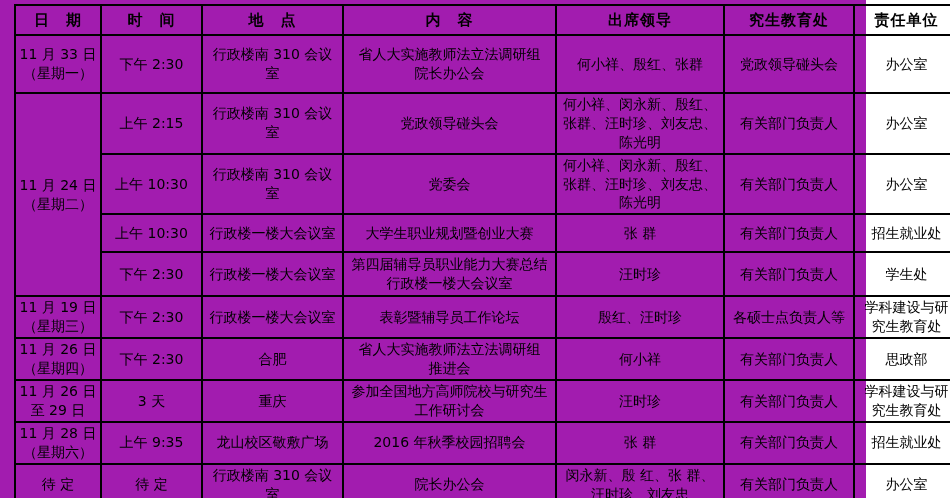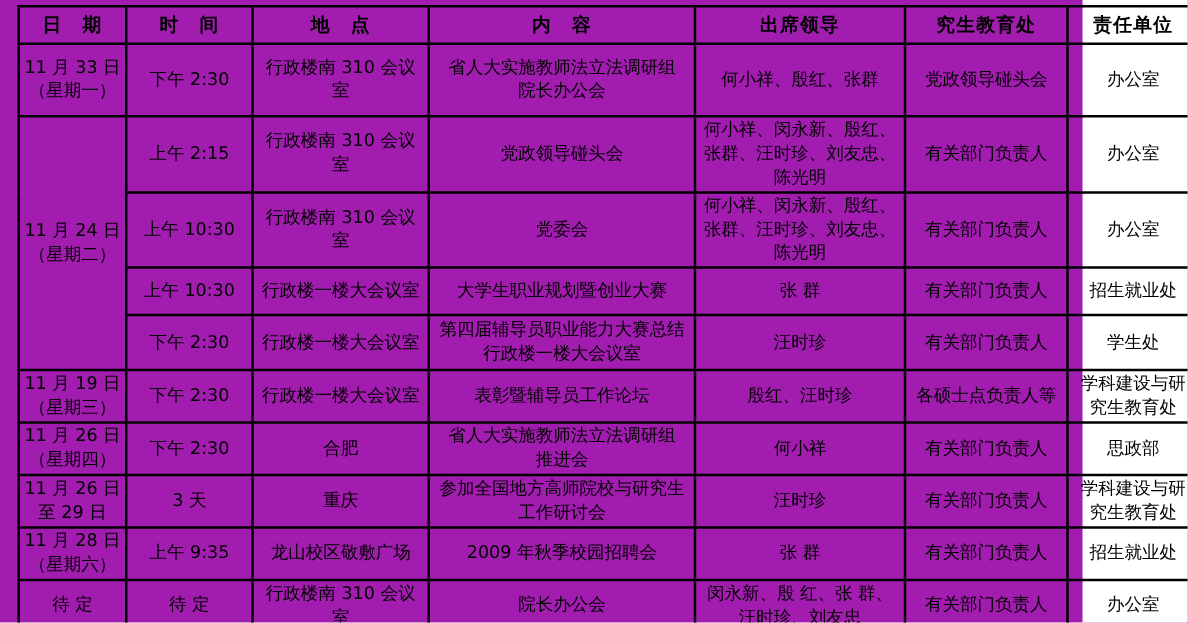--- a/index.html
+++ b/index.html
@@ -149,21 +149,21 @@
         <td>汪时珍</td>
         <td>有关部门负责人</td>
         <td>学科建设与研
 究生教育处</td>
       </tr>
       <tr style="height:36px">
         <td>11 月 28 日
 （星期六）</td>
         <td>上午 9:35</td>
         <td>龙山校区敬敷广场</td>
-        <td>2009 年秋季校园招聘会</td>
+        <td>2016 年秋季校园招聘会</td>
         <td>张 群</td>
         <td>有关部门负责人</td>
         <td>招生就业处</td>
       </tr>
       <tr style="height:42px">
         <td>待 定</td>
         <td>待 定</td>
         <td>行政楼南 310 会议室</td>
         <td>院长办公会</td>
         <td>闵永新、殷 红、张 群、

